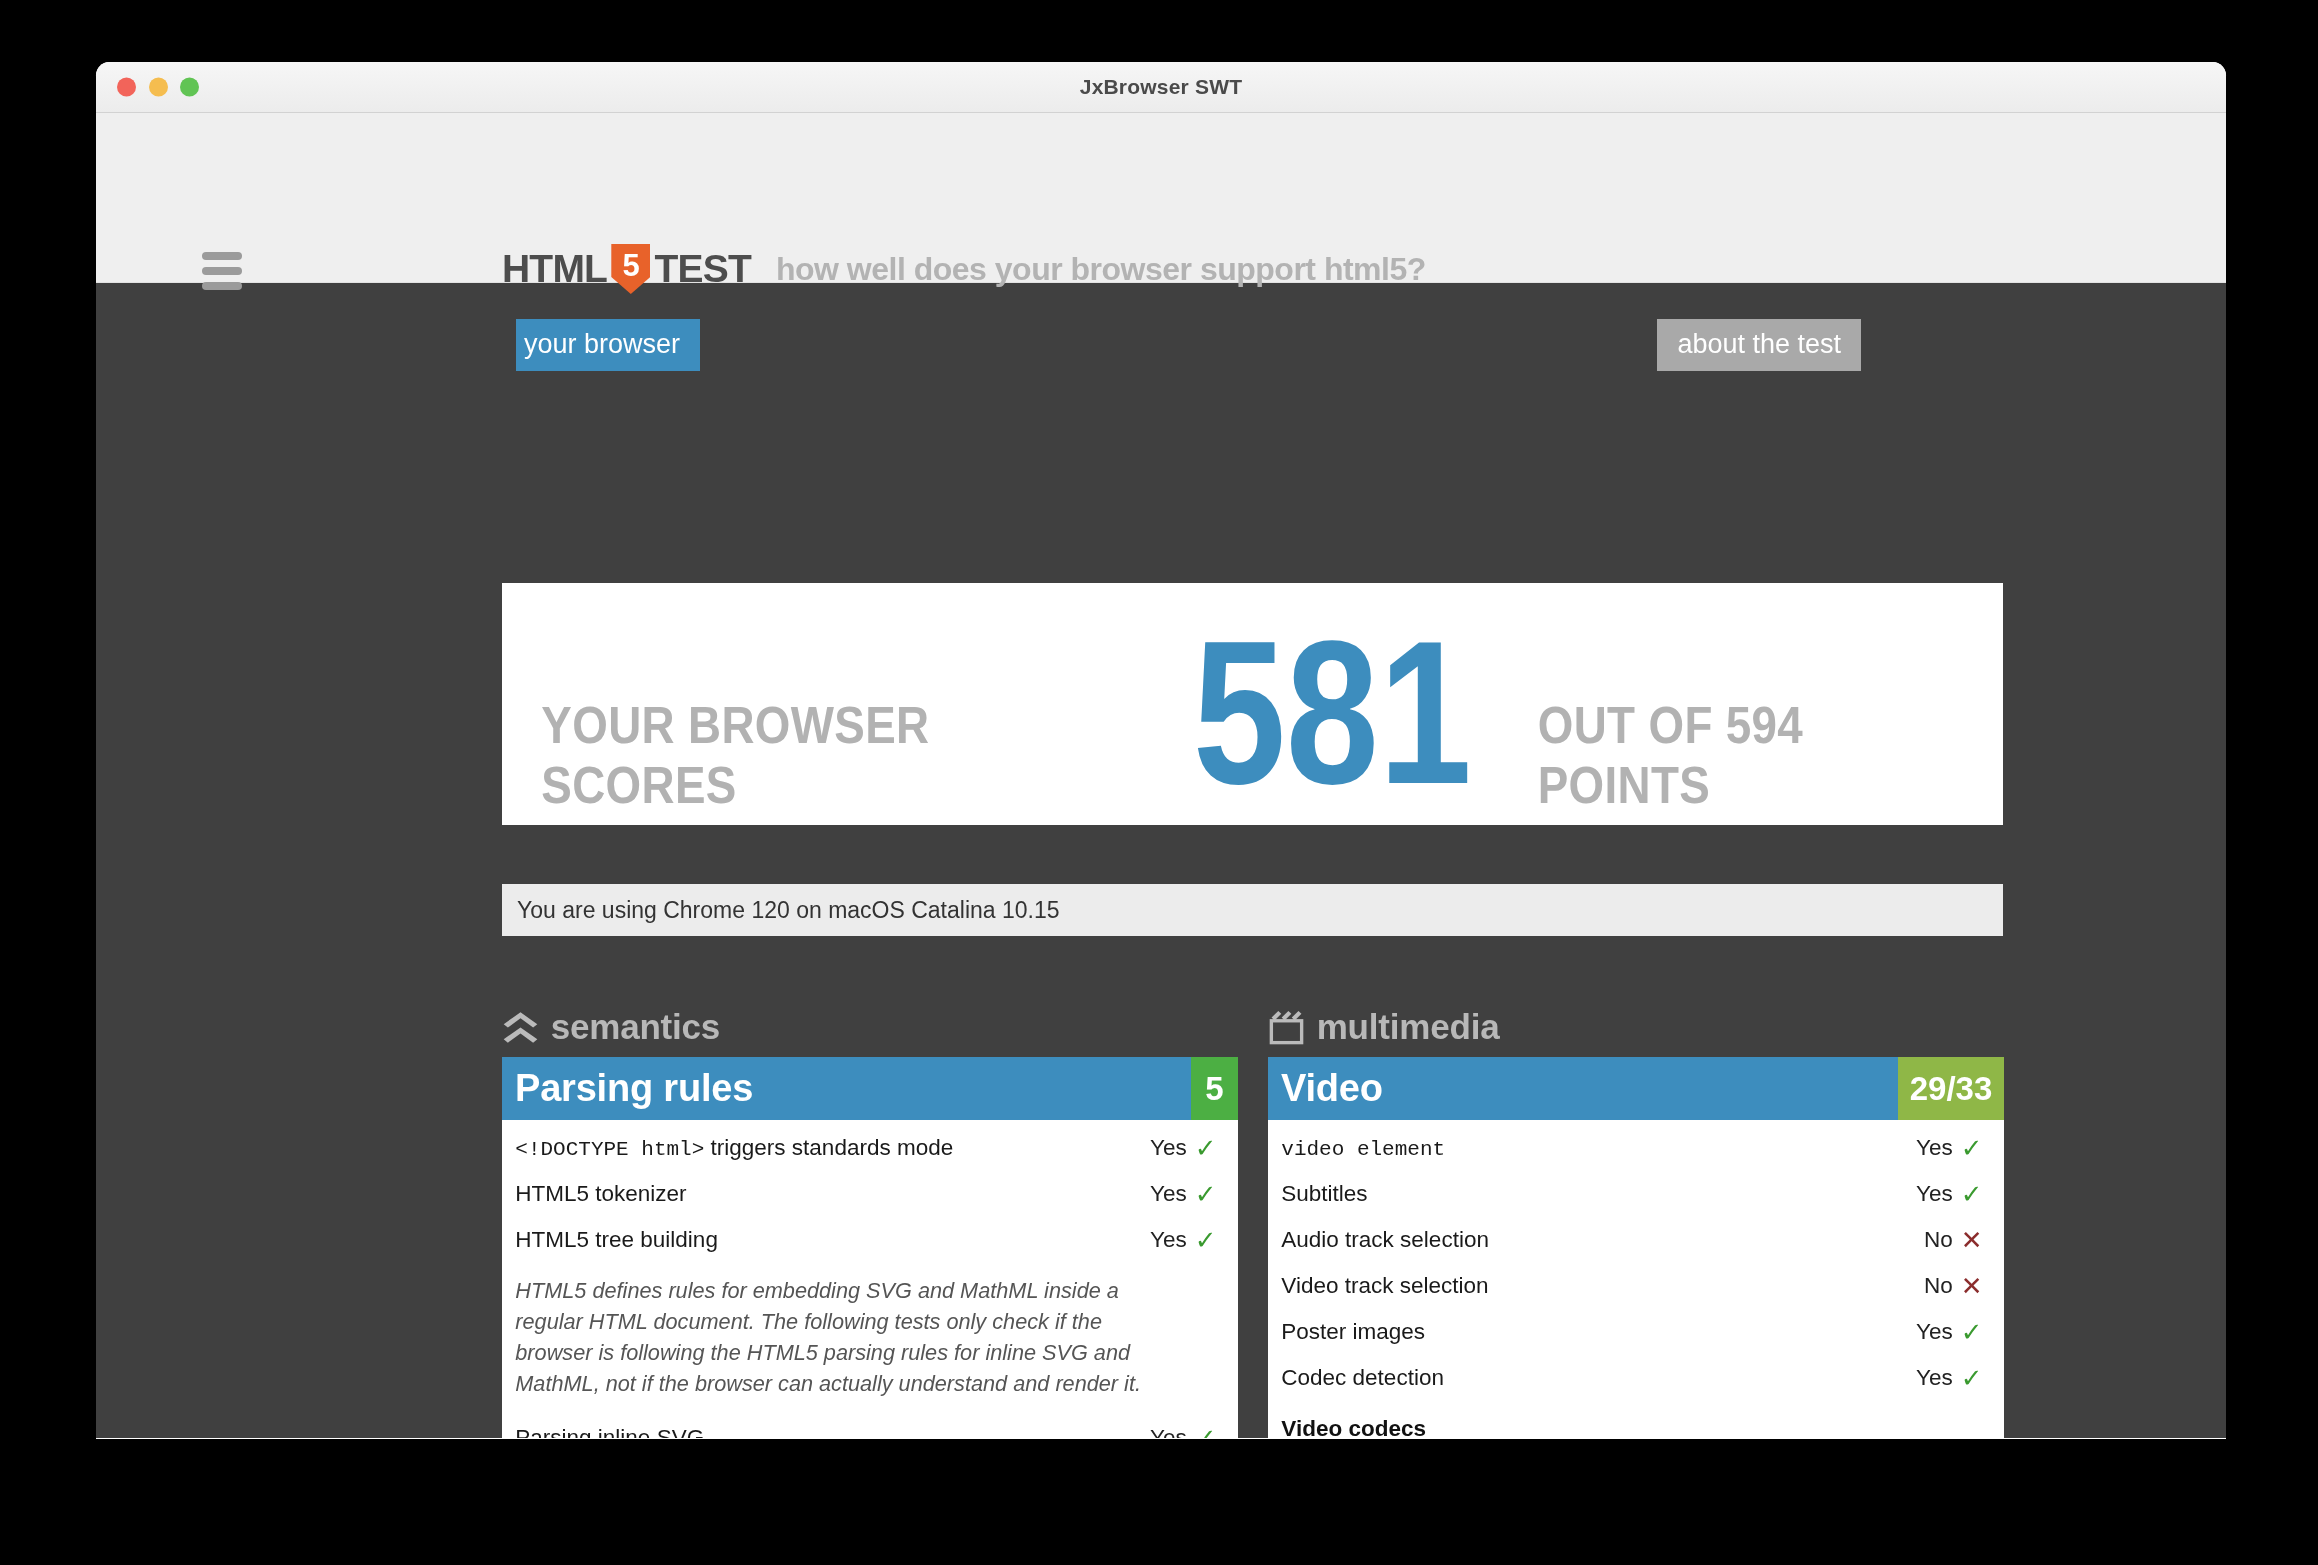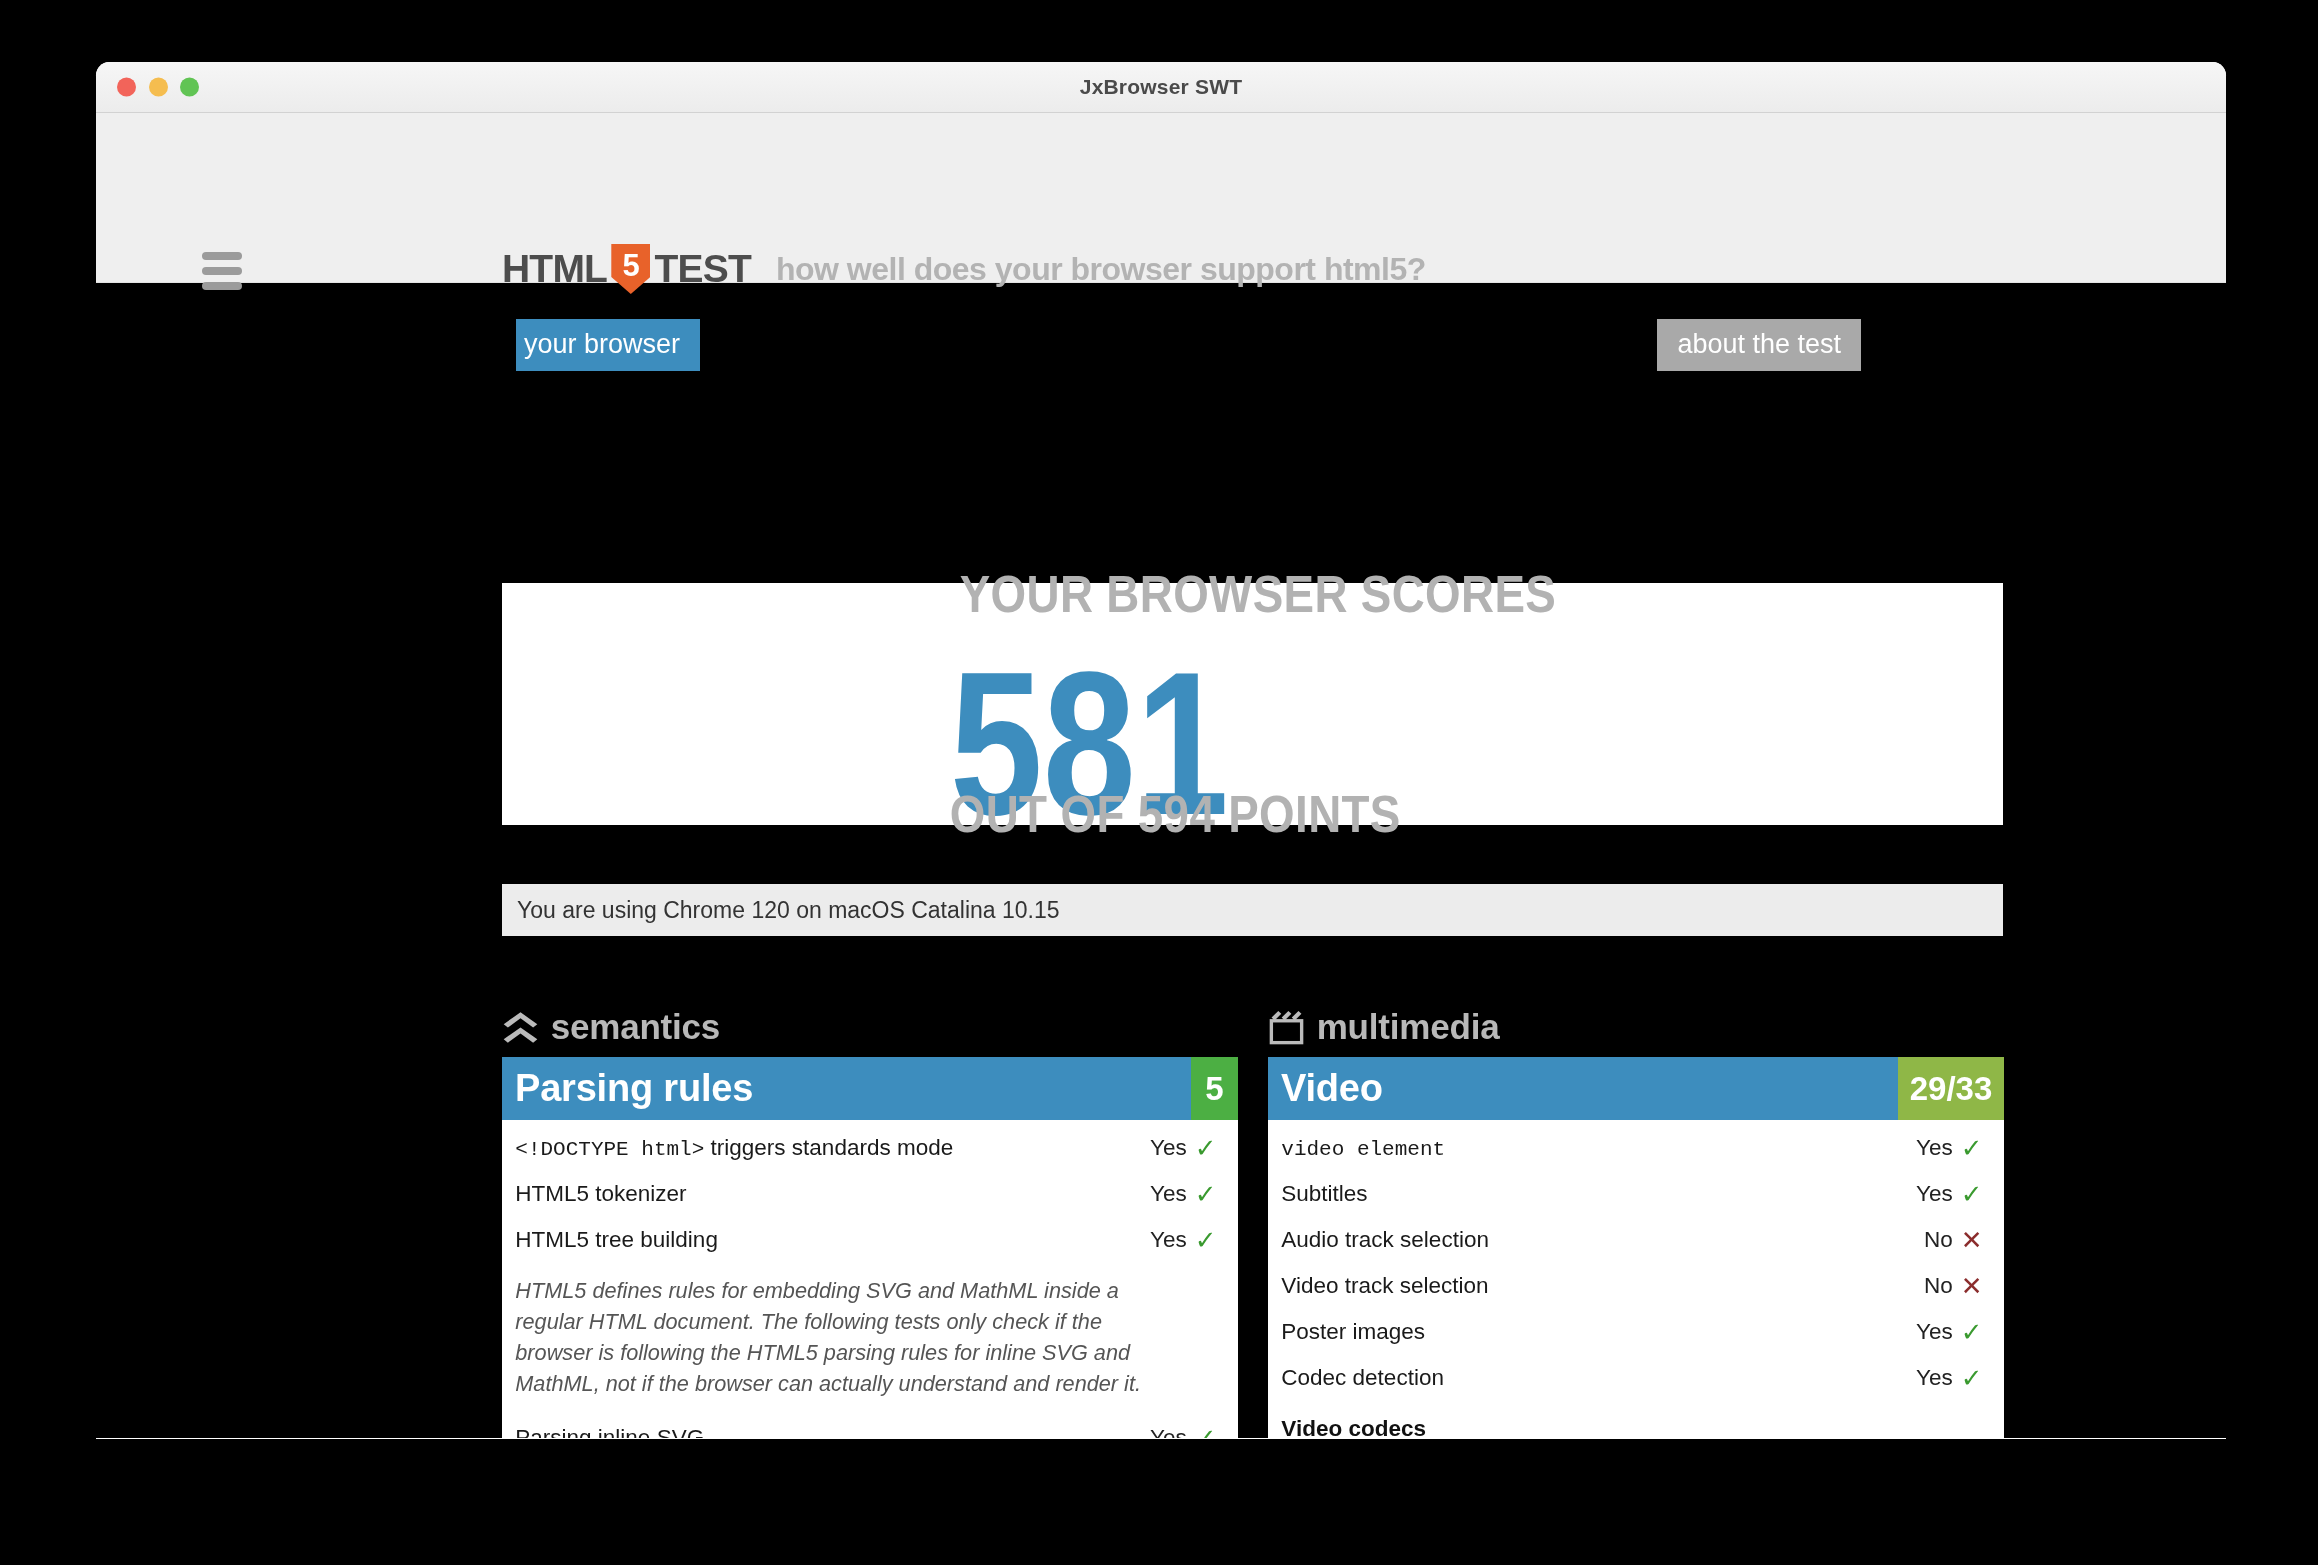--- a/index.html
+++ b/index.html
@@ -33,21 +33,21 @@
   .dot.red    { background: #f2645a; }
   .dot.yellow { background: #f5bd4f; }
   .dot.green  { background: #61c454; }
   .title {
     width: 100%; text-align: center;
     font-size: 21px; font-weight: bold; color: #4a4a4a;
     letter-spacing: 0.2px;
   }
 
   
-  .page { position: relative; height: 1325px; background: #000000; overflow: hidden; }
+  .page { position: relative; height: 1325px; background: #404040; overflow: hidden; }
 
   .site-header {
     background: #efefef;
     height: 170px;
     position: relative;
     border-bottom: 0.8px solid #e2e2e2;
   }
   .hamburger {
     position: absolute; left: 106px; top: 139px;
     display: flex; flex-direction: column; gap: 7.5px;
@@ -89,21 +89,21 @@
   .navbtn.secondary { right: 365px; background: #a9a9a9; }
 
   .content { position: relative; padding: 0 0 0 0; }
 
   .score-card {
     position: absolute; left: 406px; top: 300px;
     width: 1501px; height: 242px;
     background: #ffffff;
     display: flex; align-items: center; justify-content: center;
   }
-  .score-inner { display: flex; align-items: baseline; justify-content: center; flex-direction: column; }
+  .score-inner { display: flex; align-items: baseline; justify-content: center; }
   .score-txt {
     font-family: "Liberation Sans Narrow", "Liberation Sans", sans-serif;
     font-weight: bold;
     font-size: 52px; color: #b2b2b2;
     letter-spacing: 0.4px;
     transform: scaleX(.88);
   }
   .score-num {
     font-family: "Liberation Sans Narrow", "Liberation Sans", sans-serif;
     font-weight: bold;

